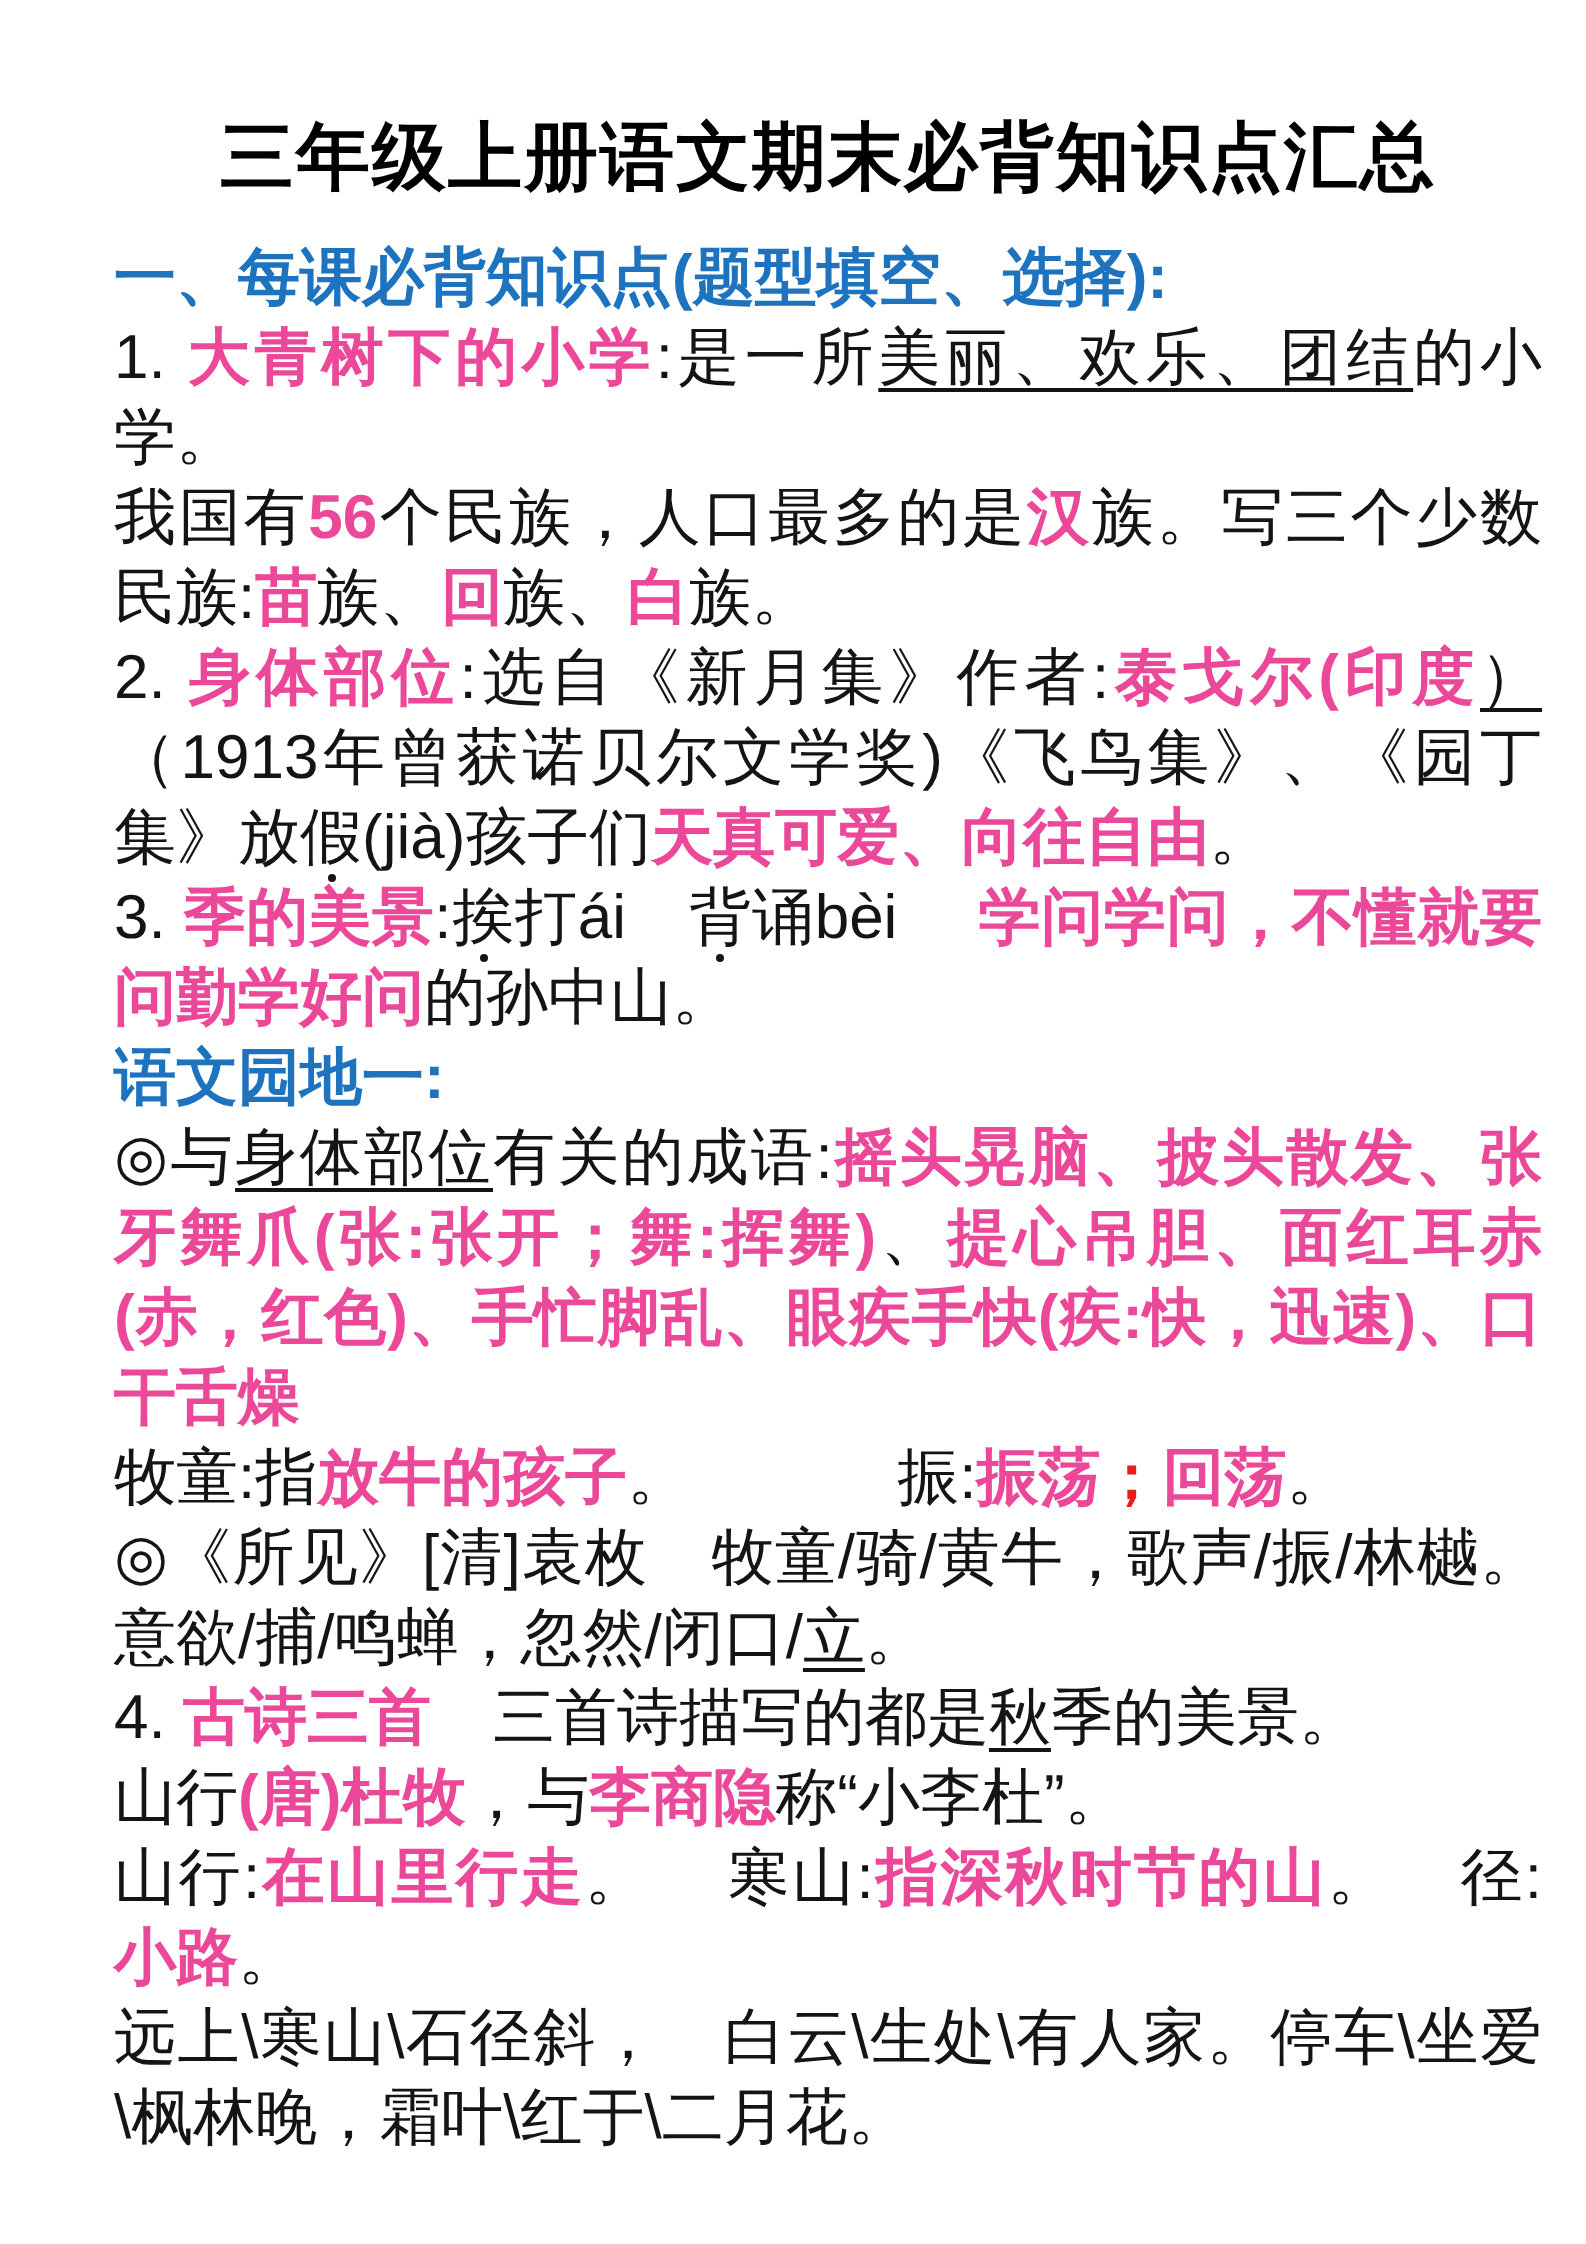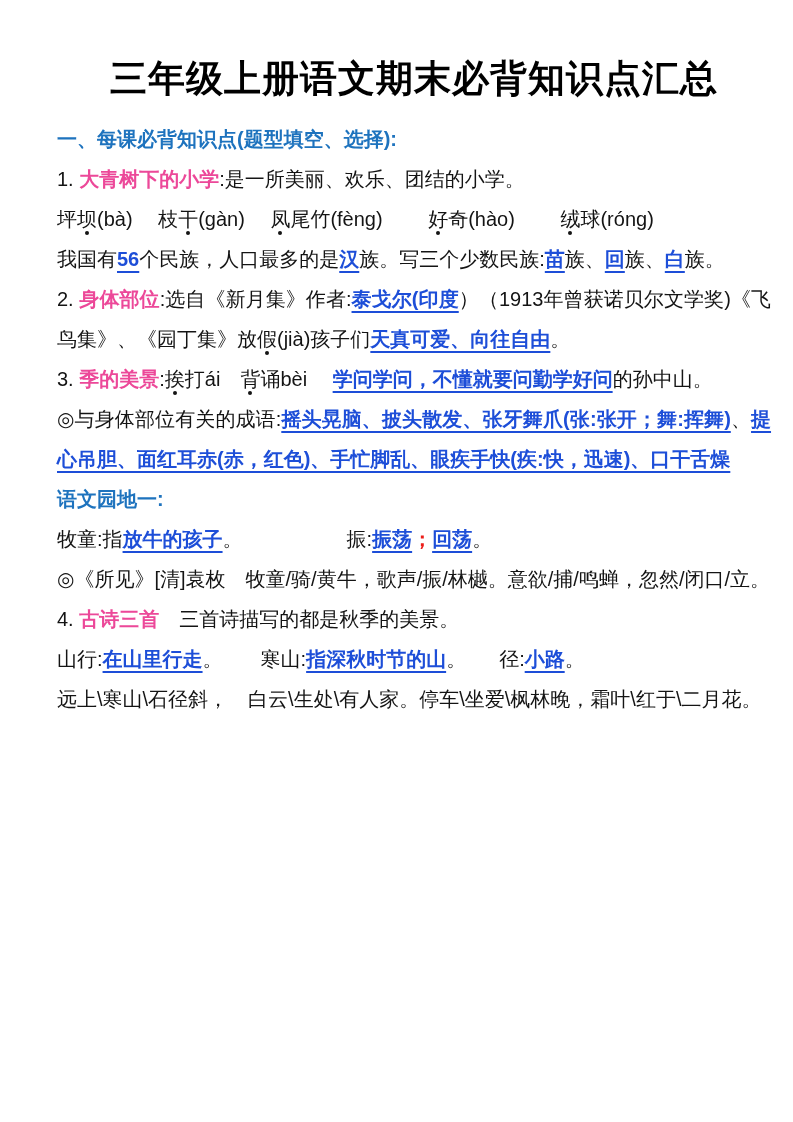--- a/index.html
+++ b/index.html
@@ -21,38 +21,38 @@
     margin: 0 0 17px 0;
     font-size: 37px;
     line-height: 1.25;
     font-weight: 900;
     text-align: center;
     color: #000000;
     letter-spacing: 1px;
   }
   p.line {
     margin: 0;
-    font-size: 20px;
+    font-size: 31px;
     line-height: 40px;
     font-weight: 500;
     text-align: justify;
     word-break: break-word;
   }
   
   .blue   { color: #1e73be; font-weight: 800; }
   .green  { color: #ec4899; font-weight: 800; }
   .red {
-    color: #1d4ed8;
+    color: #ec4899;
     font-weight: 800;
-    text-decoration: underline;
     text-decoration-thickness: 2px;
     text-underline-offset: 5px;
   }
   .red-plain { color: #ec1d18; font-weight: 800; }
   .u {
+    text-decoration: underline;
     text-decoration-thickness: 2px;
     text-underline-offset: 5px;
   }
   .dot { position: relative; }
   .dot::after {
     content: "";
     position: absolute;
     left: 50%;
     transform: translateX(-50%);
     bottom: -5px;
@@ -69,25 +69,25 @@
   .gap-e { display: inline-block; width: 33px;  }
 </style>
 </head>
 <body>
 
 <div class="page">
   <h1 class="doc-title">三年级上册语文期末必背知识点汇总</h1>
   <div>
       <p class="line"><span class="blue">一、每课必背知识点(题型填空、选择):</span></p>
       <p class="line"><span>1. </span><span class="green">大青树下的小学</span><span>:是一所</span><span class="u">美丽、欢乐、团结</span><span>的小学。</span></p>
-      <p class="line"><span>坪</span><span class="dot">坝</span><span>(bà)　 枝</span><span class="dot">干</span><span>(gàn)　 </span><span class="dot">凤</span><span>尾竹(fèng)　　 </span><span class="dot">好</span><span>奇(hào)　　 </span><span class="dot">绒</span><span>球(róng)</span></p>
       <p class="line"><span>我国有</span><span class="red">56</span><span>个民族，人口最多的是</span><span class="red">汉</span><span>族。写三个少数民族:</span><span class="red">苗</span><span>族、</span><span class="red">回</span><span>族、</span><span class="red">白</span><span>族。</span></p>
       <p class="line"><span>2. </span><span class="green">身体部位</span><span>:选自《新月集》作者:</span><span class="red">泰戈尔(印度</span><span class="u">）</span><span>（1913年曾获诺贝尔文学奖)《飞鸟集》、《园丁集》放</span><span class="dot">假</span><span>(jià)孩子们</span><span class="red">天真可爱、向往自由</span><span>。</span></p>
       <p class="line"><span>3. </span><span class="green">季的美景</span><span>:</span><span class="dot">挨</span><span>打ái　</span><span class="dot">背</span><span>诵bèi　 </span><span class="red">学问学问，不懂就要问勤学好问</span><span>的孙中山。</span></p>
+      <p class="line"><span class="blue">语文园地一:</span></p>
       <p class="line"><span>◎与</span><span class="u">身体部位</span><span>有关的成语:</span><span class="red">摇头晃脑、披头散发、张牙舞爪(张:张开；舞:挥舞)</span><span>、</span><span class="red">提心吊胆、面红耳赤(赤，红色)、手忙脚乱、眼疾手快(疾:快，迅速)、口干舌燥</span></p>
-      <p class="line"><span class="blue">语文园地一:</span></p>
       <p class="line"><span>牧童:指</span><span class="red">放牛的孩子</span><span>。</span><span class="gap-a"></span><span>振:</span><span class="red">振荡</span><span class="red-plain">；</span><span class="red">回荡</span><span>。</span></p>
       <p class="line"><span>◎《所见》[清]袁枚　牧童/骑/黄牛，歌声/振/林樾。意欲/捕/鸣蝉，忽然/闭口/</span><span class="u">立</span><span>。</span></p>
       <p class="line"><span>4. </span><span class="green">古诗三首</span><span>　三首诗描写的都是</span><span class="u">秋</span><span>季的美景。</span></p>
+      <p class="line"><span>山行</span><span class="red">(唐)杜牧</span><span>，与</span><span class="red">李商隐</span><span>称“小李杜”。</span></p>
       <p class="line"><span>山行:</span><span class="red">在山里行走</span><span>。</span><span class="gap-d"></span><span>寒山:</span><span class="red">指深秋时节的山</span><span>。</span><span class="gap-e"></span><span>径:</span><span class="red">小路</span><span>。</span></p>
       <p class="line"><span>远上\寒山\石径斜，　白云\生处\有人家。停车\坐爱\枫林晚，霜叶\红于\二月花。</span></p>
     </div>
 </div>
 
 </body></html>

